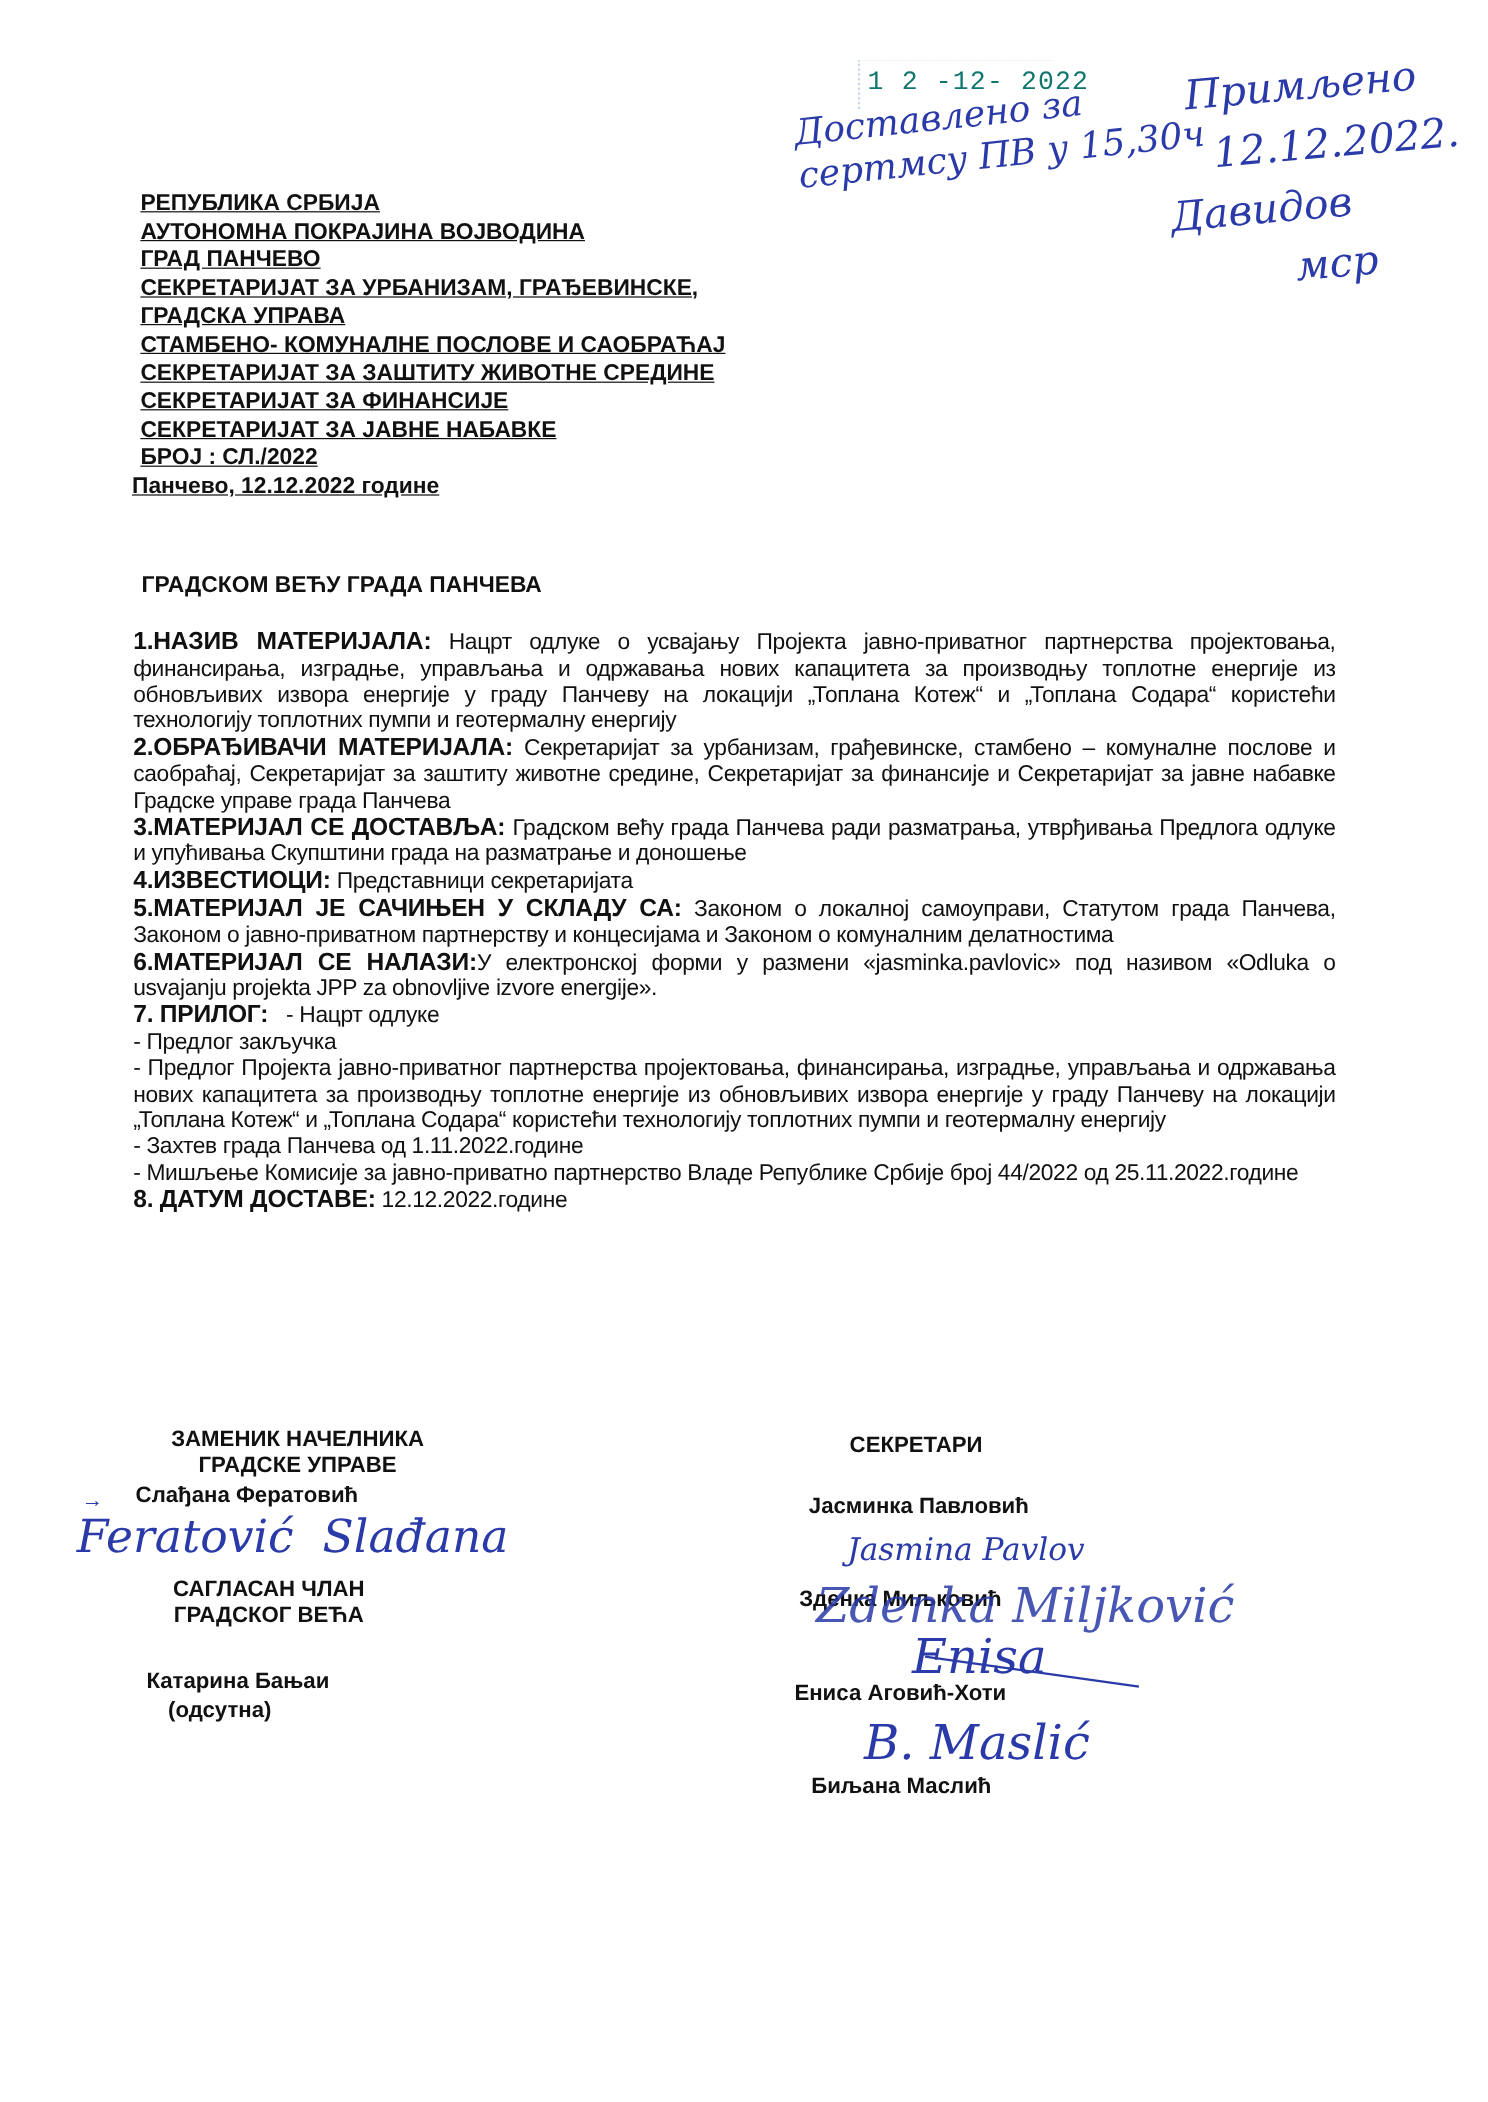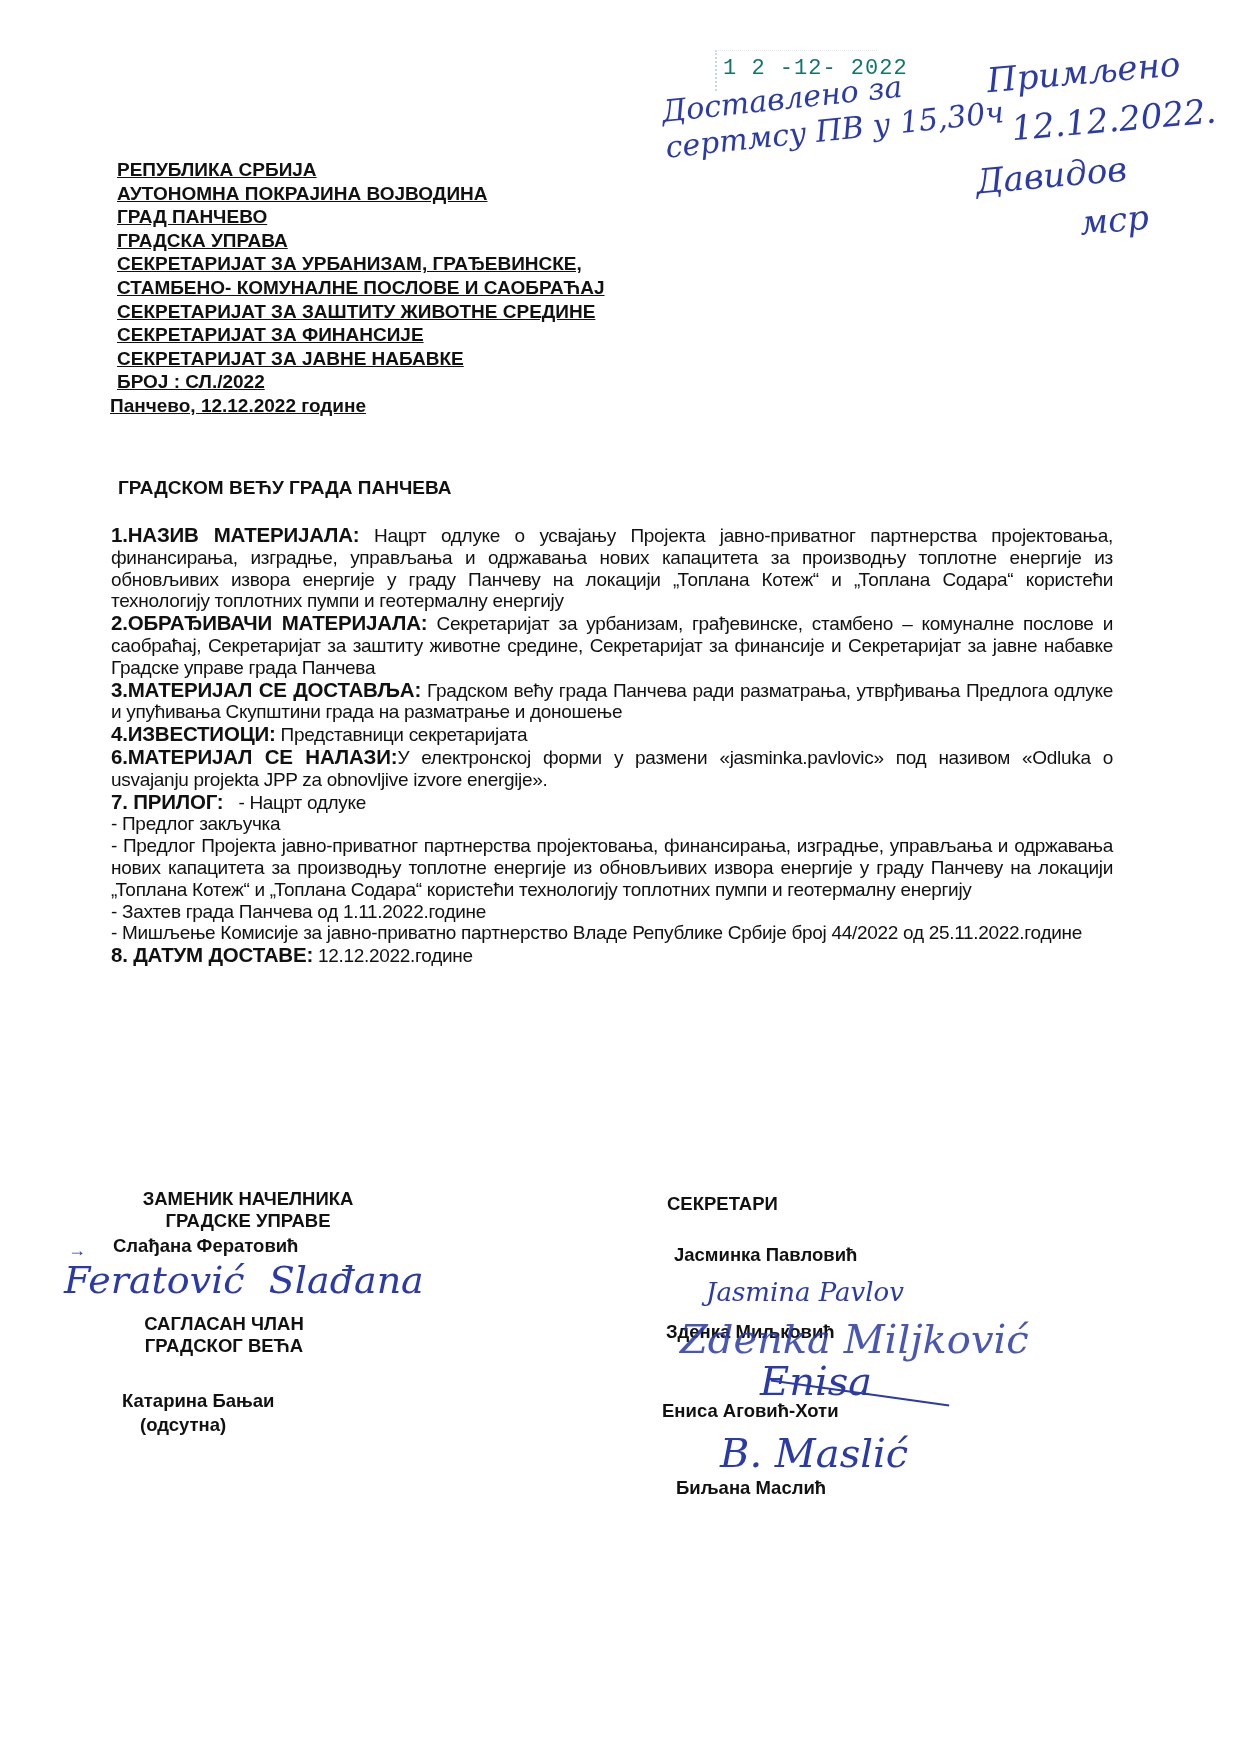--- a/index.html
+++ b/index.html
@@ -31,37 +31,38 @@
   <div style="margin-left:30px;">Примљено</div>
   <div style="margin-left:50px;">12.12.2022.</div>
   <div style="margin-left:10px;">Давидов</div>
   <div style="margin-left:110px;">мср</div>
 </div>
 
 <div class="abs header">
   <div>РЕПУБЛИКА СРБИЈА</div>
   <div>АУТОНОМНА ПОКРАЈИНА ВОЈВОДИНА</div>
   <div>ГРАД ПАНЧЕВО</div>
+  <div>СЕКРЕТАРИЈАТ ЗА  УРБАНИЗАМ, ГРАЂЕВИНСКЕ,</div>
   <div>ГРАДСКА УПРАВА</div>
-  <div>СЕКРЕТАРИЈАТ ЗА  УРБАНИЗАМ, ГРАЂЕВИНСКЕ,</div>
   <div>СТАМБЕНО- КОМУНАЛНЕ ПОСЛОВЕ И САОБРАЋАЈ</div>
   <div>СЕКРЕТАРИЈАТ  ЗА ЗАШТИТУ ЖИВОТНЕ СРЕДИНЕ</div>
   <div>СЕКРЕТАРИЈАТ ЗА ФИНАНСИЈЕ</div>
   <div>СЕКРЕТАРИЈАТ ЗА ЈАВНЕ НАБАВКЕ</div>
   <div>БРОЈ : СЛ./2022</div>
   <div class="date">Панчево, 12.12.2022 године</div>
 </div>
 
 <div class="abs addressee">ГРАДСКОМ ВЕЋУ  ГРАДА ПАНЧЕВА</div>
 
 <div class="abs body">
   <p><b>1.НАЗИВ  МАТЕРИЈАЛА:</b><span> Нацрт одлуке о усвајању Пројекта јавно-приватног партнерства пројектовања, финансирања, изградње, управљања и одржавања нових капацитета за производњу топлотне енергије из обновљивих извора енергије у  граду Панчеву на локацији „Топлана Котеж“ и „Топлана Содара“ користећи технологију топлотних пумпи и геотермалну енергију</span></p>
   <p><b>2.ОБРАЂИВАЧИ МАТЕРИЈАЛА:</b><span>  Секретаријат за  урбанизам, грађевинске, стамбено – комуналне послове и саобраћај, Секретаријат  за заштиту животне средине, Секретаријат за финансије и Секретаријат за јавне набавке Градске управе града Панчева</span></p>
   <p><b>3.МАТЕРИЈАЛ СЕ ДОСТАВЉА:</b><span> Градском већу града Панчева ради разматрања, утврђивања Предлога одлуке и упућивања Скупштини града на разматрање и доношење</span></p>
   <p><b>4.ИЗВЕСТИОЦИ:</b><span> Представници секретаријата</span></p>
+  <p><b>5.МАТЕРИЈАЛ ЈЕ САЧИЊЕН У СКЛАДУ СА:</b><span> Законом о локалној самоуправи, Статутом града Панчева,  Законом о јавно-приватном партнерству и концесијама и Законом о комуналним делатностима</span></p>
   <p><b>6.МАТЕРИЈАЛ СЕ НАЛАЗИ:</b><span>У електронској форми у размени «jasminka.pavlovic» под називом «Odluka o usvajanju projekta JPP za obnovljive izvore energije».</span></p>
   <p><b>7. ПРИЛОГ:</b><span style="white-space:pre;">   - Нацрт одлуке</span></p>
   <p>-  Предлог закључка</p>
   <p>-  Предлог Пројекта јавно-приватног партнерства  пројектовања, финансирања, изградње, управљања и одржавања нових капацитета за производњу топлотне енергије из обновљивих извора енергије у  граду Панчеву на локацији „Топлана Котеж“ и „Топлана Содара“ користећи технологију топлотних пумпи и геотермалну енергију</p>
   <p>- Захтев града Панчева од 1.11.2022.године</p>
   <p>-  Мишљење  Комисије за јавно-приватно партнерство Владе Републике Србије број 44/2022 од 25.11.2022.године</p>
   <p><b>8. ДАТУМ ДОСТАВЕ:</b><span> 12.12.2022.године</span></p>
 </div>
 
 <div class="abs sig" style="left:118px; top:1188px; text-align:center; width:260px;">
@@ -72,21 +73,21 @@
 <div class="abs" style="left:68px; top:1240px; color:#2a3aa8; font-size:18px;">→</div>
 <div class="abs hw" style="left:64px; top:1258px; font-size:38px; white-space:pre;">Feratović  Slađana</div>
 
 <div class="abs sig" style="left:124px; top:1313px; text-align:center; width:200px;">
   <div>САГЛАСАН ЧЛАН</div>
   <div>ГРАДСКОГ ВЕЋА</div>
 </div>
 <div class="abs sig-name" style="left:122px; top:1390px;">Катарина Бањаи</div>
 <div class="abs sig-name" style="left:140px; top:1414px;">(одсутна)</div>
 
-<div class="abs sig-name" style="left:667px; top:1193px;">СЕКРЕТАРИ</div>
+<div class="abs sig-name" style="left:708px; top:1193px;">СЕКРЕТАРИ</div>
 <div class="abs sig-name" style="left:674px; top:1244px;">Јасминка Павловић</div>
 <div class="abs hw" style="left:706px; top:1265px; font-size:26px;margin-top:12px;">Jasmina Pavlov</div>
 <div class="abs sig-name" style="left:666px; top:1321px;">Зденка Миљковић</div>
 <div class="abs hw" style="left:680px; top:1316px; font-size:40px; opacity:0.85;">Zdenka Miljković</div>
 <div class="abs sig-name" style="left:662px; top:1400px;">Ениса Аговић-Хоти</div>
 <div class="abs hw" style="left:760px; top:1358px; font-size:40px;">Enisa</div>
 <div class="abs" style="left:770px; top:1392px; width:180px; height:2px; background:#2a3aa8; transform:rotate(8deg);"></div>
 <div class="abs hw" style="left:720px; top:1430px; font-size:40px;">B. Maslić</div>
 <div class="abs sig-name" style="left:676px; top:1477px;">Биљана Маслић</div>
 

